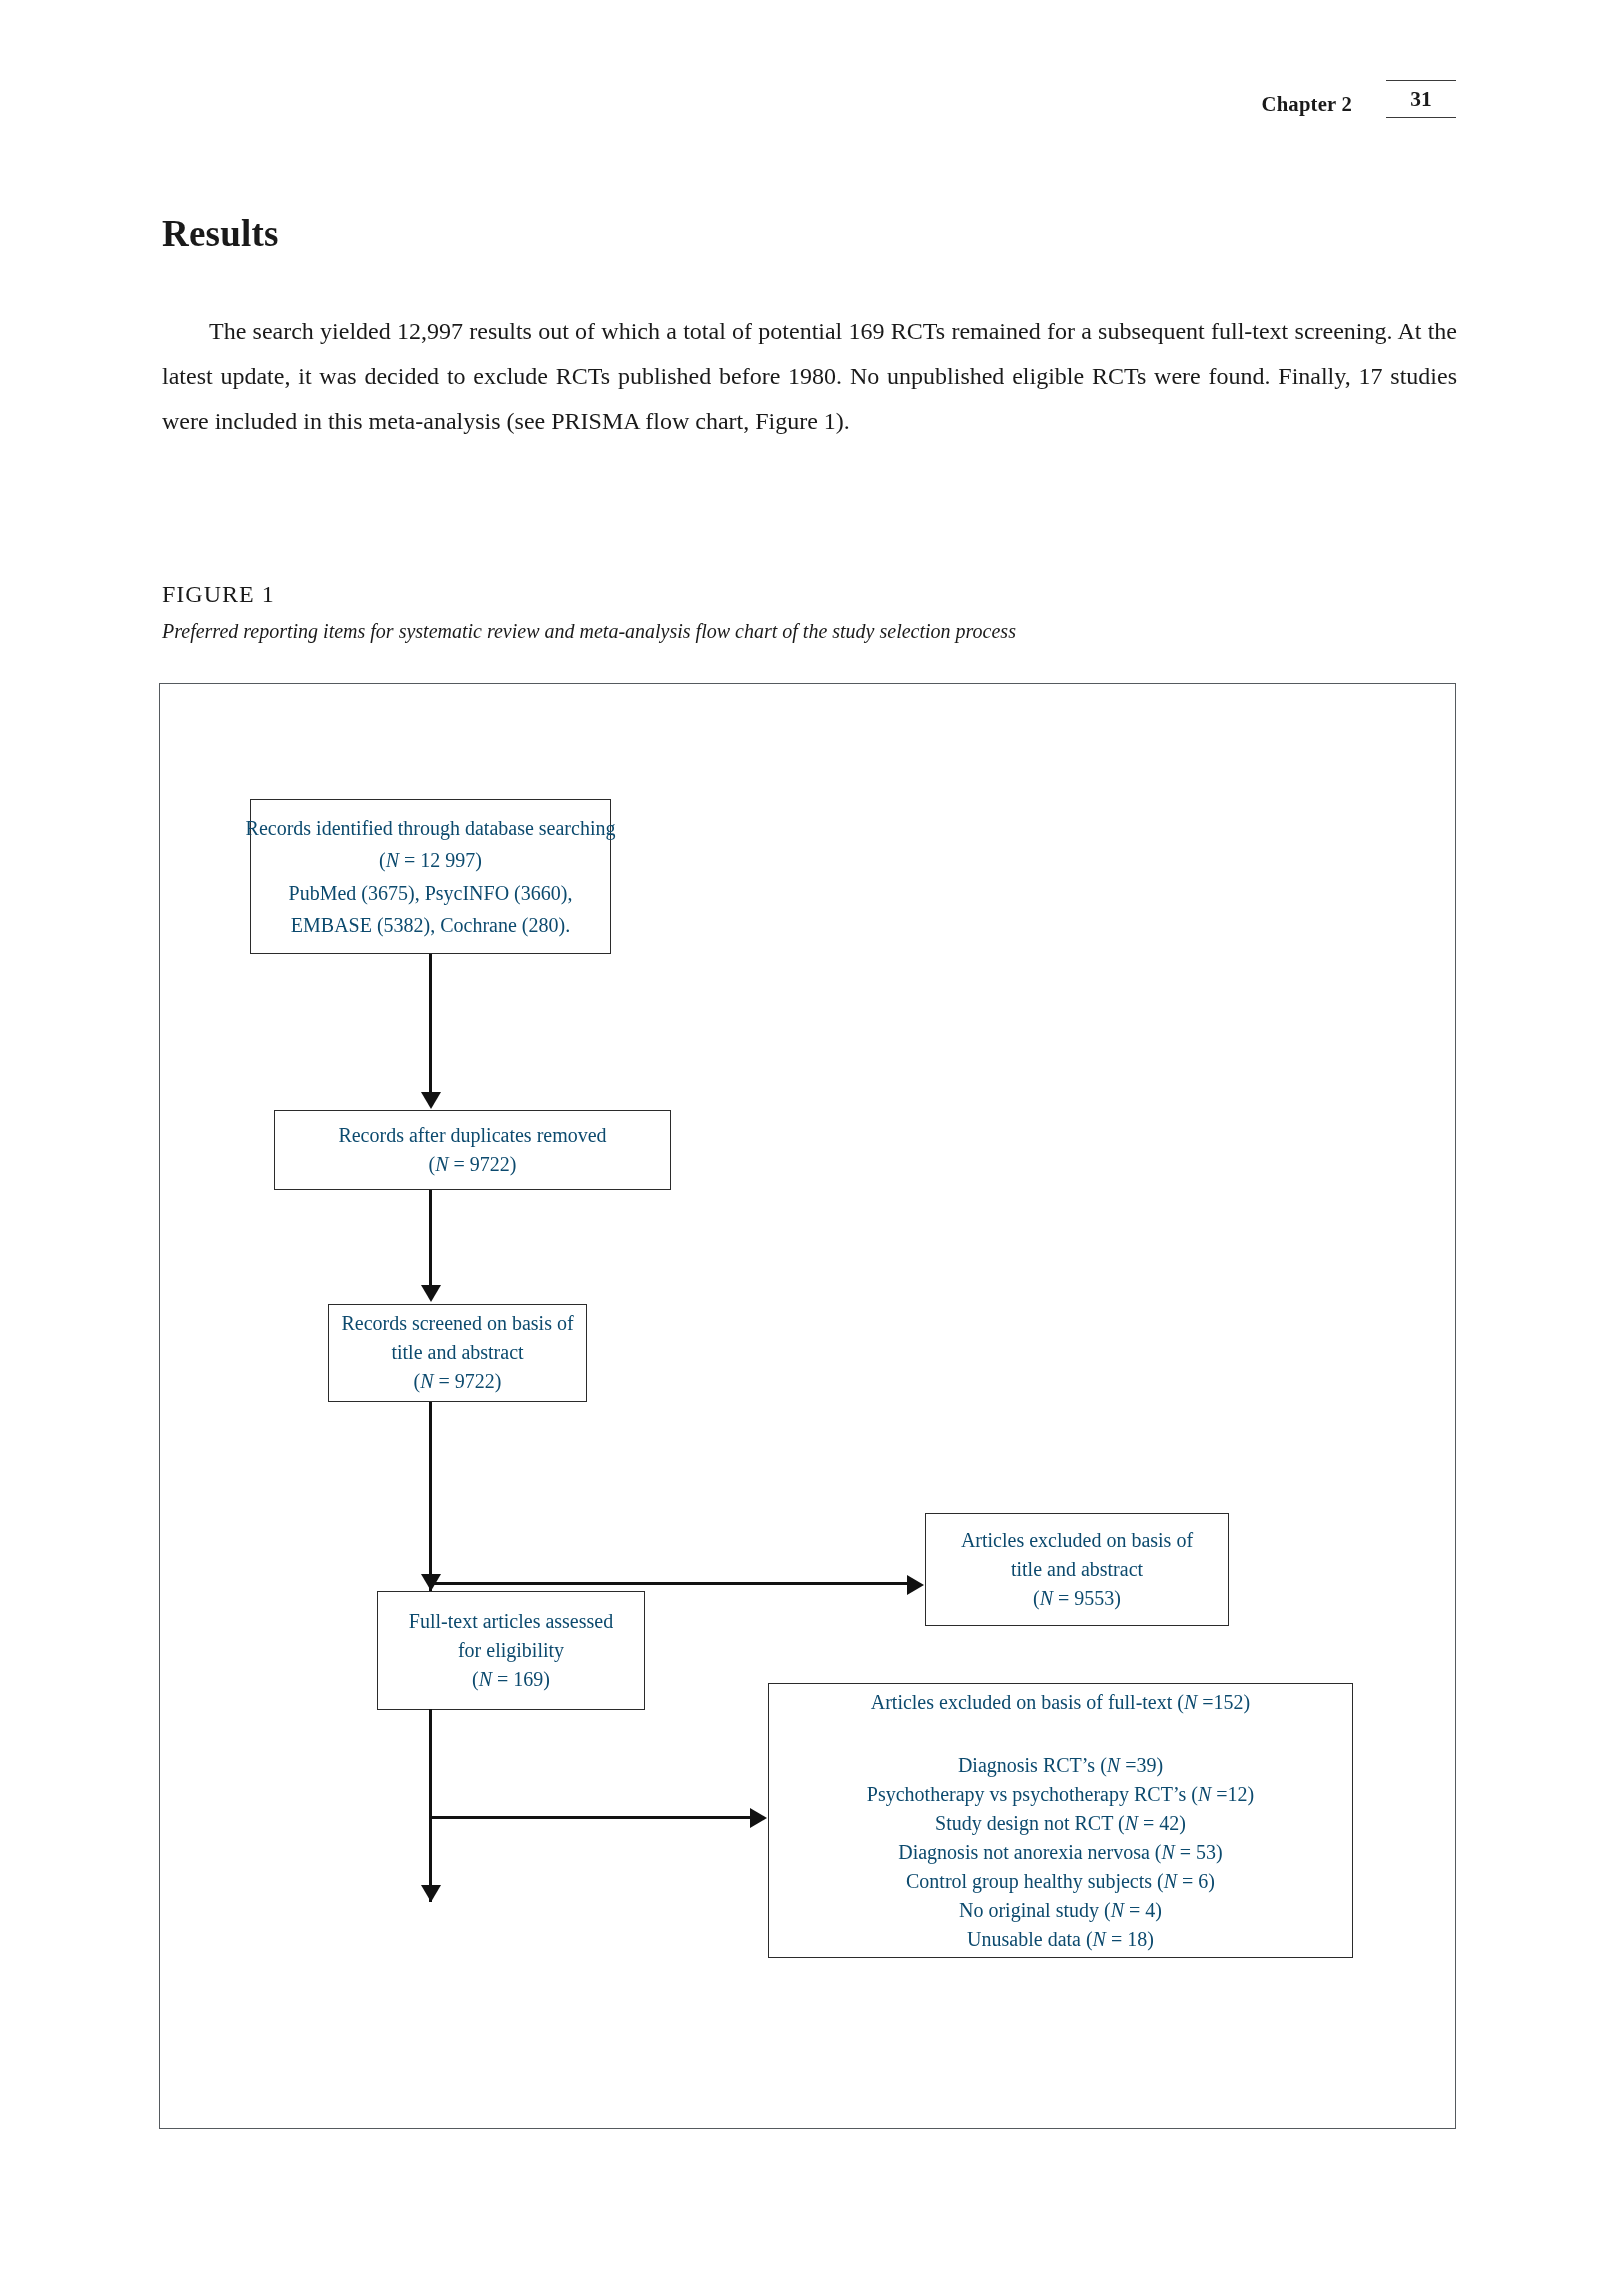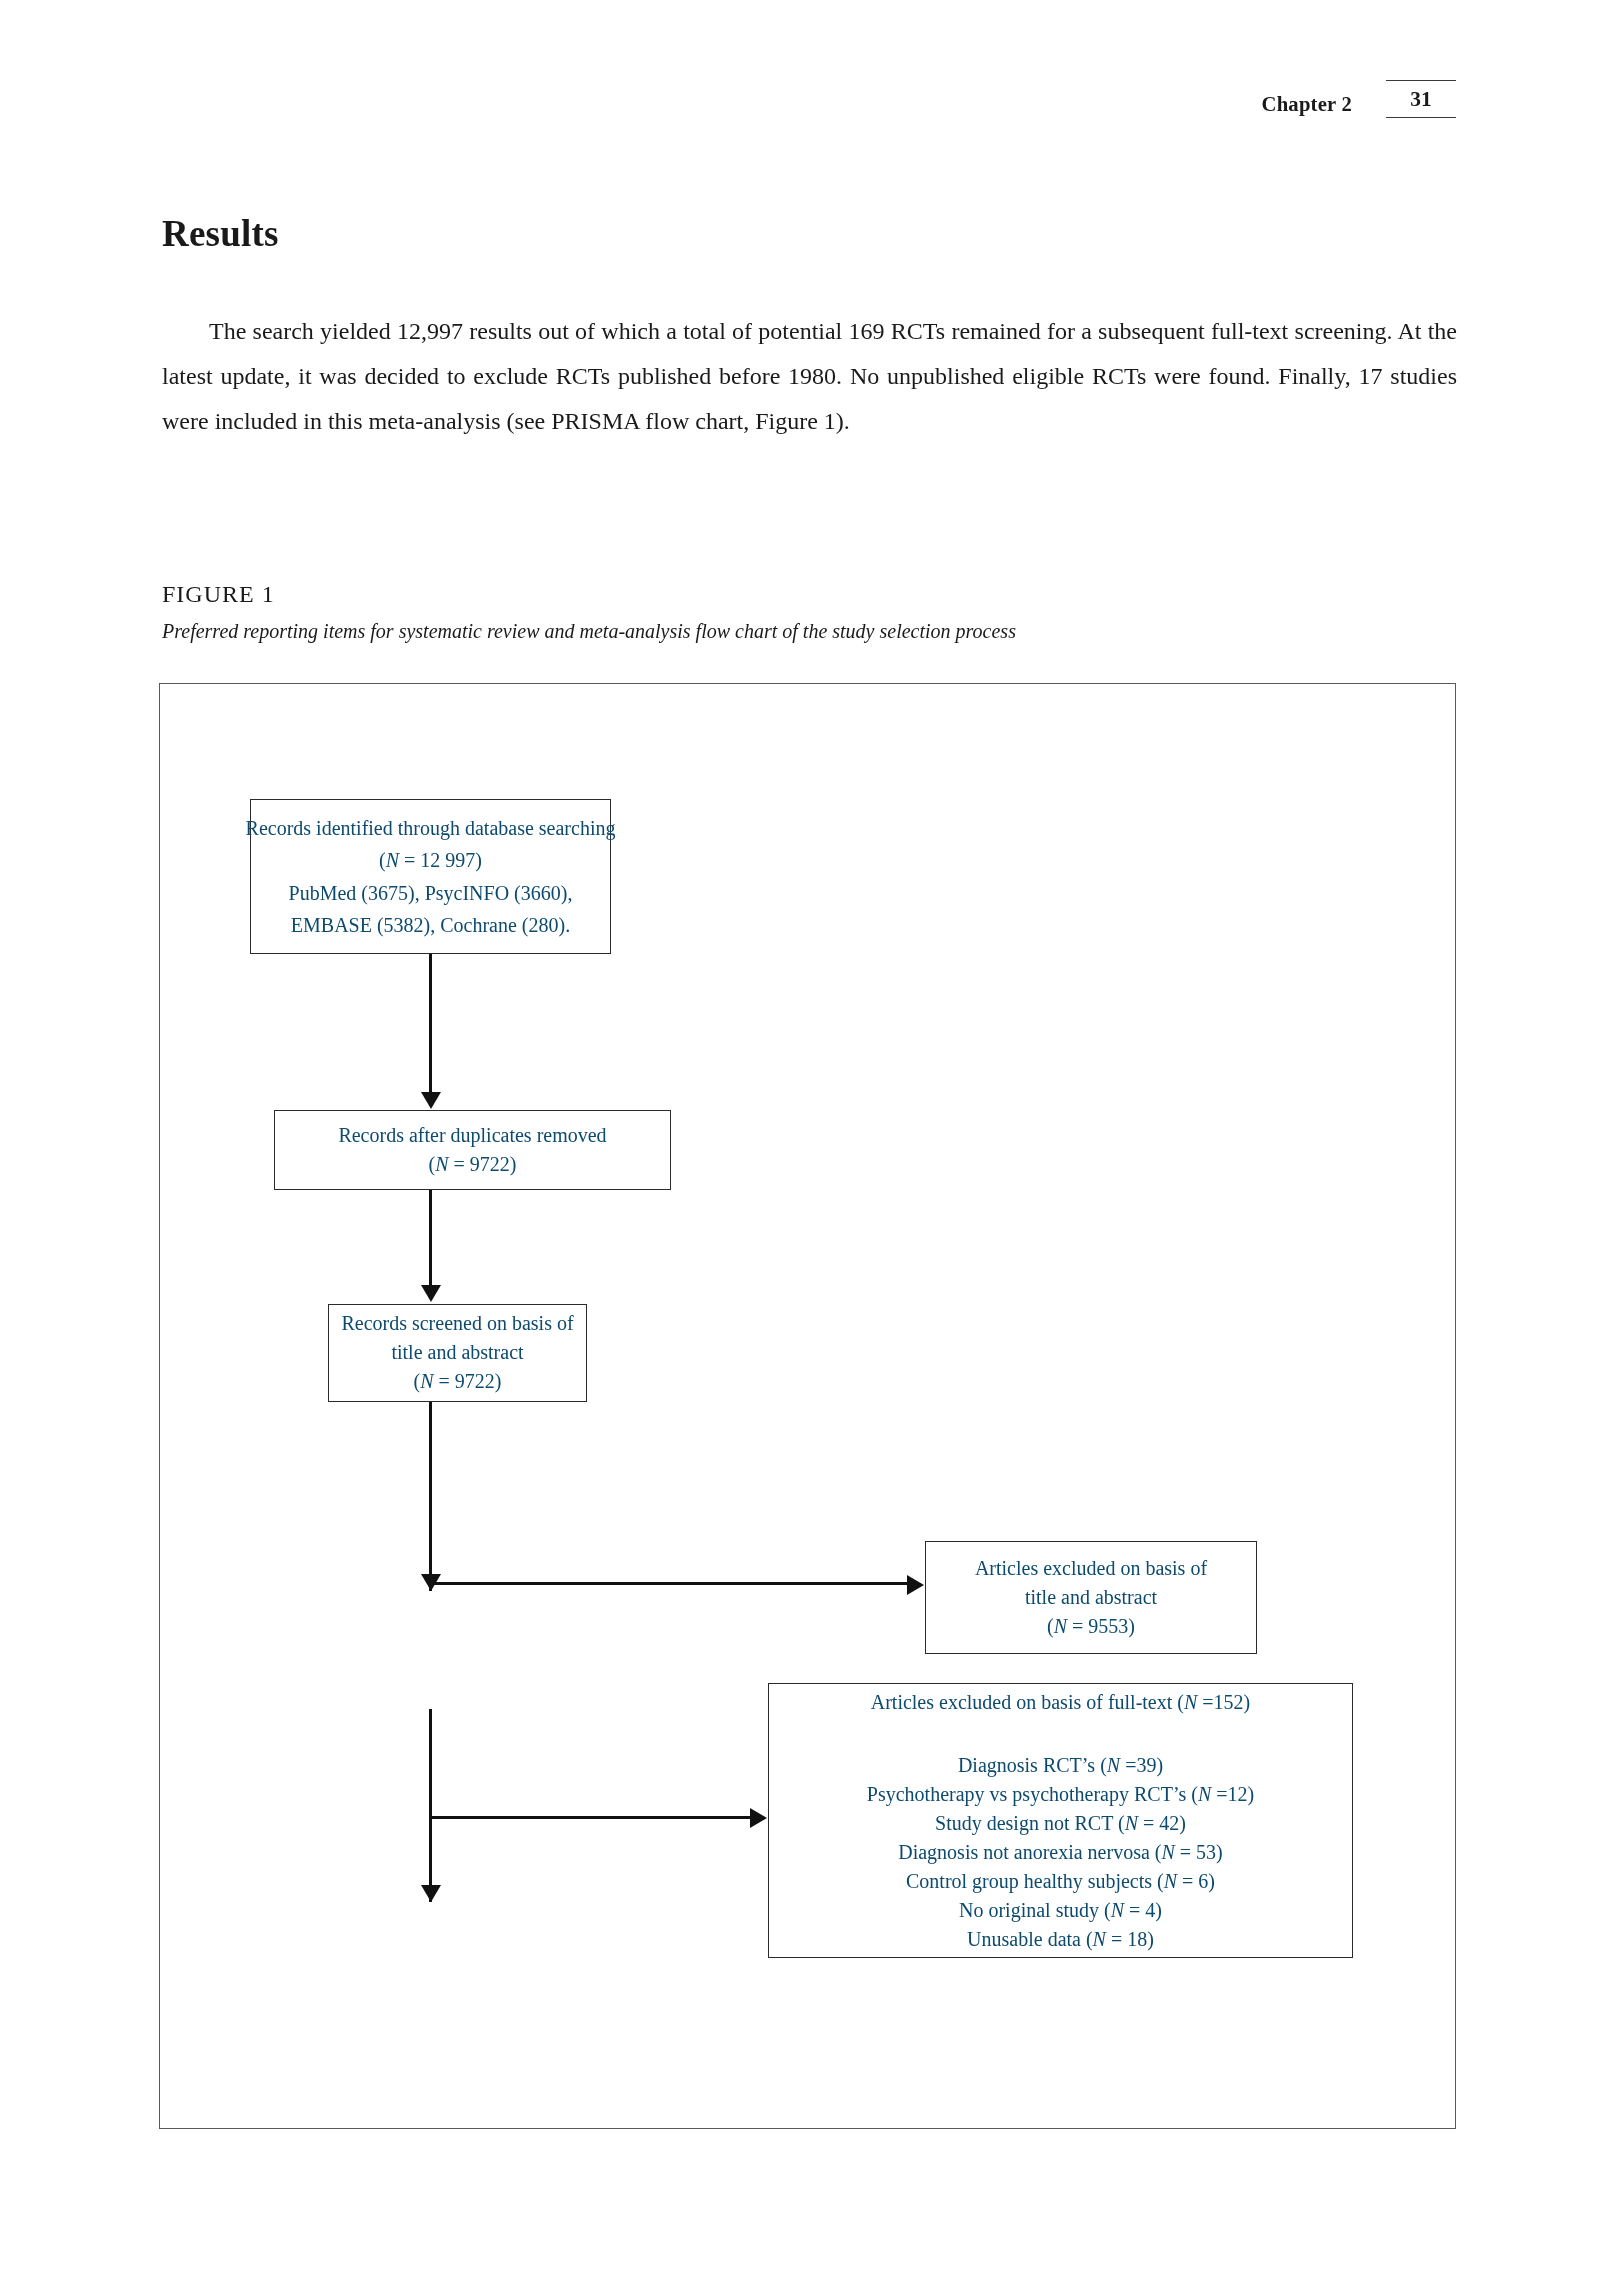--- a/index.html
+++ b/index.html
@@ -130,21 +130,21 @@
   .fbox.sp .ln { margin: 6.1px 0; }
   .fbox.tight .ln { margin: 0.8px 0; line-height: 27.5px; }
   .fbox.list .ln { margin: 0; line-height: 29px; }
 
   i.Nit { font-style: italic; }
 
   
   #box-identified   { left: 90px;  top: 115px;  width: 361px;  height: 155px; }
   #box-duplicates   { left: 114px;  top: 426px;  width: 397px;  height: 80px; }
   #box-screened     { left: 168px;  top: 620px;  width: 259px;  height: 98px; }
-  #box-excl-title   { left: 765px; top: 857px; width: 332px;  height: 113px; font-family: Liberation Serif, serif; }
+  #box-excl-title   { left: 765px; top: 829px; width: 304px;  height: 113px; font-family: Liberation Serif, serif; }
   #box-fulltext     { left: 217px;  top: 907px; width: 268px;  height: 119px; }
   #box-excl-full    { left: 608px;  top: 999px; width: 585px;  height: 275px; }
   #box-included     { left: 174px;  top: 1218px; width: 344px;  height: 112px; }
 
   
   .vline {
     position: absolute;
     width: 3.1px;
     background: #111;
   }
@@ -237,20 +237,25 @@
       <div class="arrowdown" id="a3"></div>
       <div class="hline" id="h3"></div>
       <div class="arrowright" id="ah3"></div>
 
       <div class="fbox tight" id="box-excl-title">
         <span class="ln">Articles excluded on basis of</span>
         <span class="ln">title and abstract</span>
         <span class="ln"><span>(</span><i class="Nit">N</i><span> = 9553)</span></span>
       </div>
 
+      <div class="fbox tight" id="box-fulltext">
+        <span class="ln">Full-text articles assessed</span>
+        <span class="ln">for eligibility</span>
+        <span class="ln"><span>(</span><i class="Nit">N</i><span> = 169)</span></span>
+      </div>
 
       <div class="vline" id="v4"></div>
       <div class="arrowdown" id="a4"></div>
       <div class="hline" id="h4"></div>
       <div class="arrowright" id="ah4"></div>
 
       <div class="fbox list" id="box-excl-full">
         <span class="ln"><span>Articles excluded on basis of full-text (</span><i class="Nit">N</i><span> =152)</span></span>
         <span class="ln" style="height:34px"></span>
         <span class="ln"><span>Diagnosis RCT’s  (</span><i class="Nit">N</i><span> =39)</span></span>

